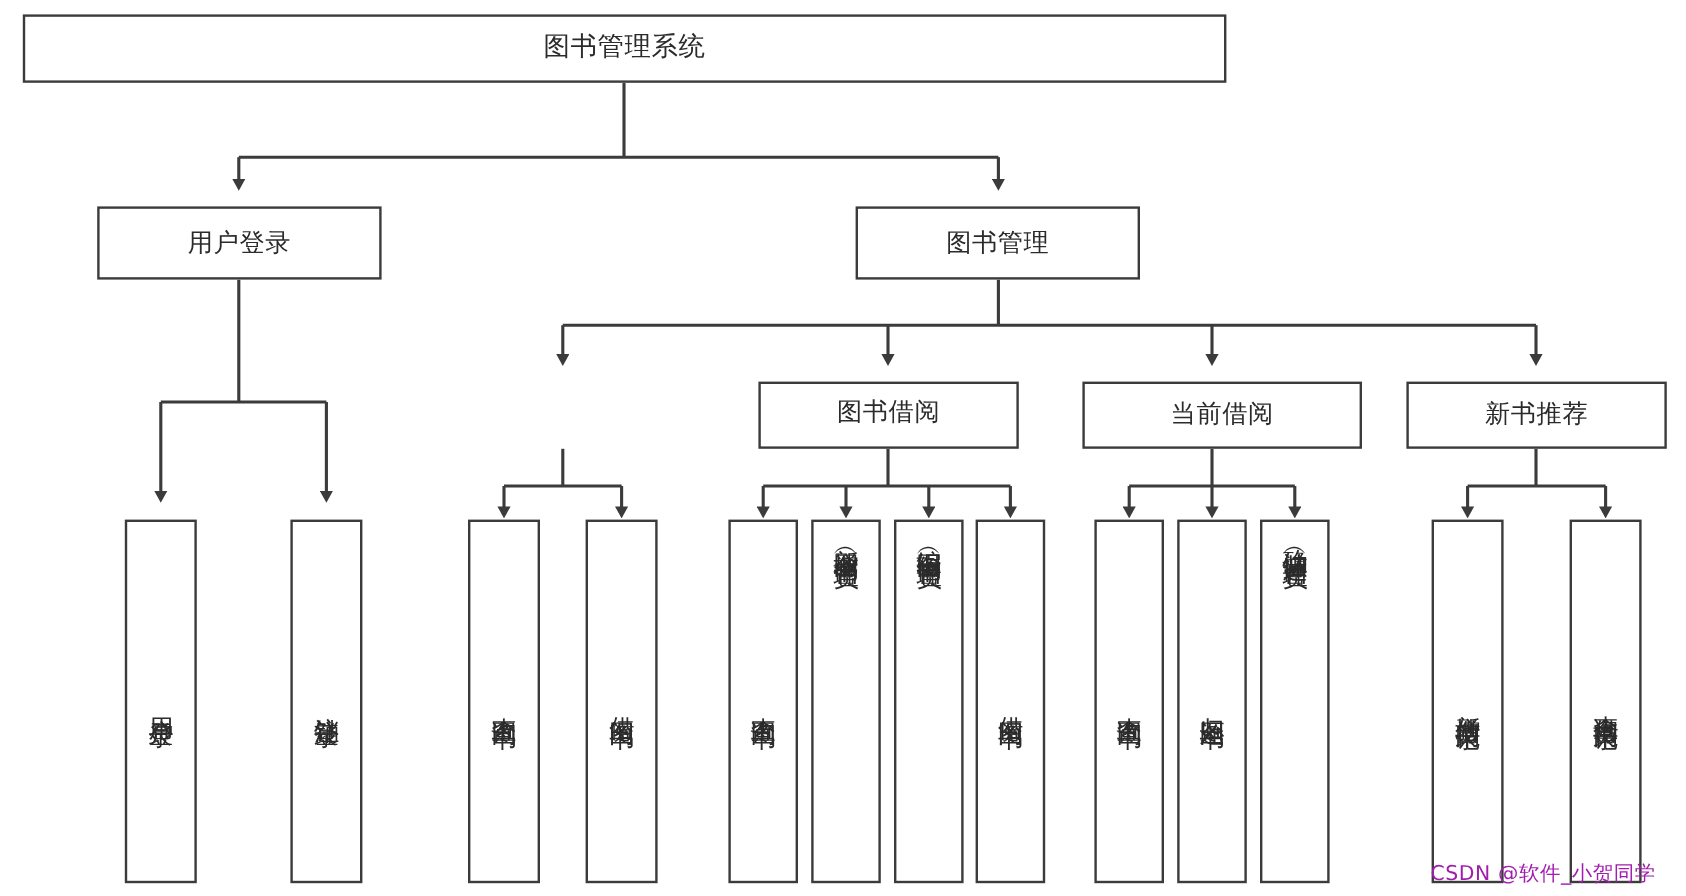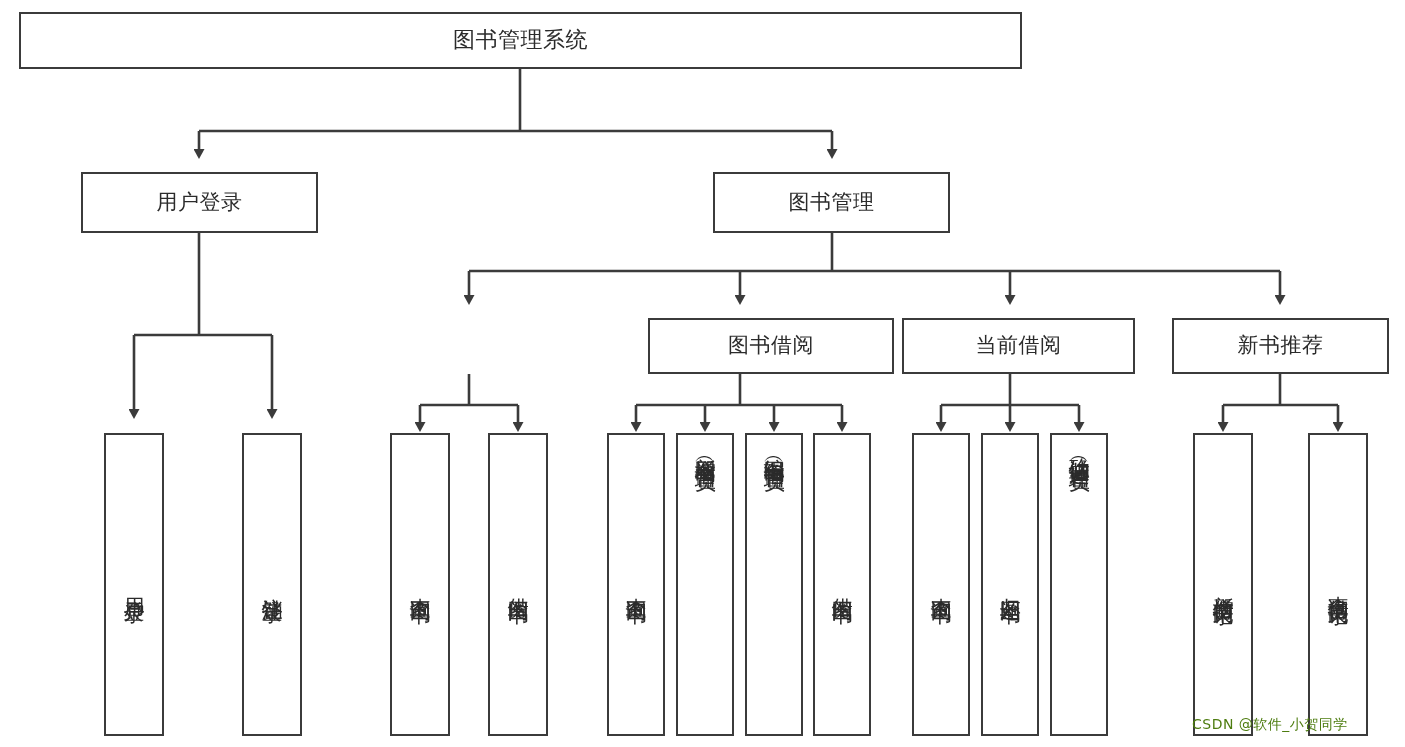--- a/index.html
+++ b/index.html
@@ -62,22 +62,22 @@
     margin: 0 auto;
   }
   
   .node.vertical.vcenter {
     align-items: center;
     padding-top: 0;
   }
 
   .watermark {
     position: absolute;
-    font-size: 14px;
-    color: #4d7c0f;
+    font-size: 17px;
+    color: #a21caf;
     white-space: nowrap;
     letter-spacing: 0.5px;
   }
 </style>
 </head>
 <body>
 
 <div id="canvas">
 
   <svg id="edges" viewBox="0 0 1405 747" xmlns="http://www.w3.org/2000/svg">
@@ -134,21 +134,21 @@
     <span class="label">图书管理系统</span>
   </div>
 
   <div class="node" style="left:81px; top:172px; width:237px; height:61px;">
     <span class="label">用户登录</span>
   </div>
   <div class="node" style="left:713px; top:172px; width:237px; height:61px;">
     <span class="label">图书管理</span>
   </div>
 
-  <div class="node" style="left:648px; top:318px; width:246px; height:56px;">
+  <div class="node" style="left:632px; top:318px; width:217px; height:56px;font-family:Liberation Mono, monospace;">
     <span class="label">图书借阅</span>
   </div>
   <div class="node" style="left:902px; top:318px; width:233px; height:56px;">
     <span class="label">当前借阅</span>
   </div>
   <div class="node" style="left:1172px; top:318px; width:217px; height:56px;">
     <span class="label">新书推荐</span>
   </div>
 
   <div class="node vertical vcenter" style="left:104px; top:433px; width:60px; height:303px;">

